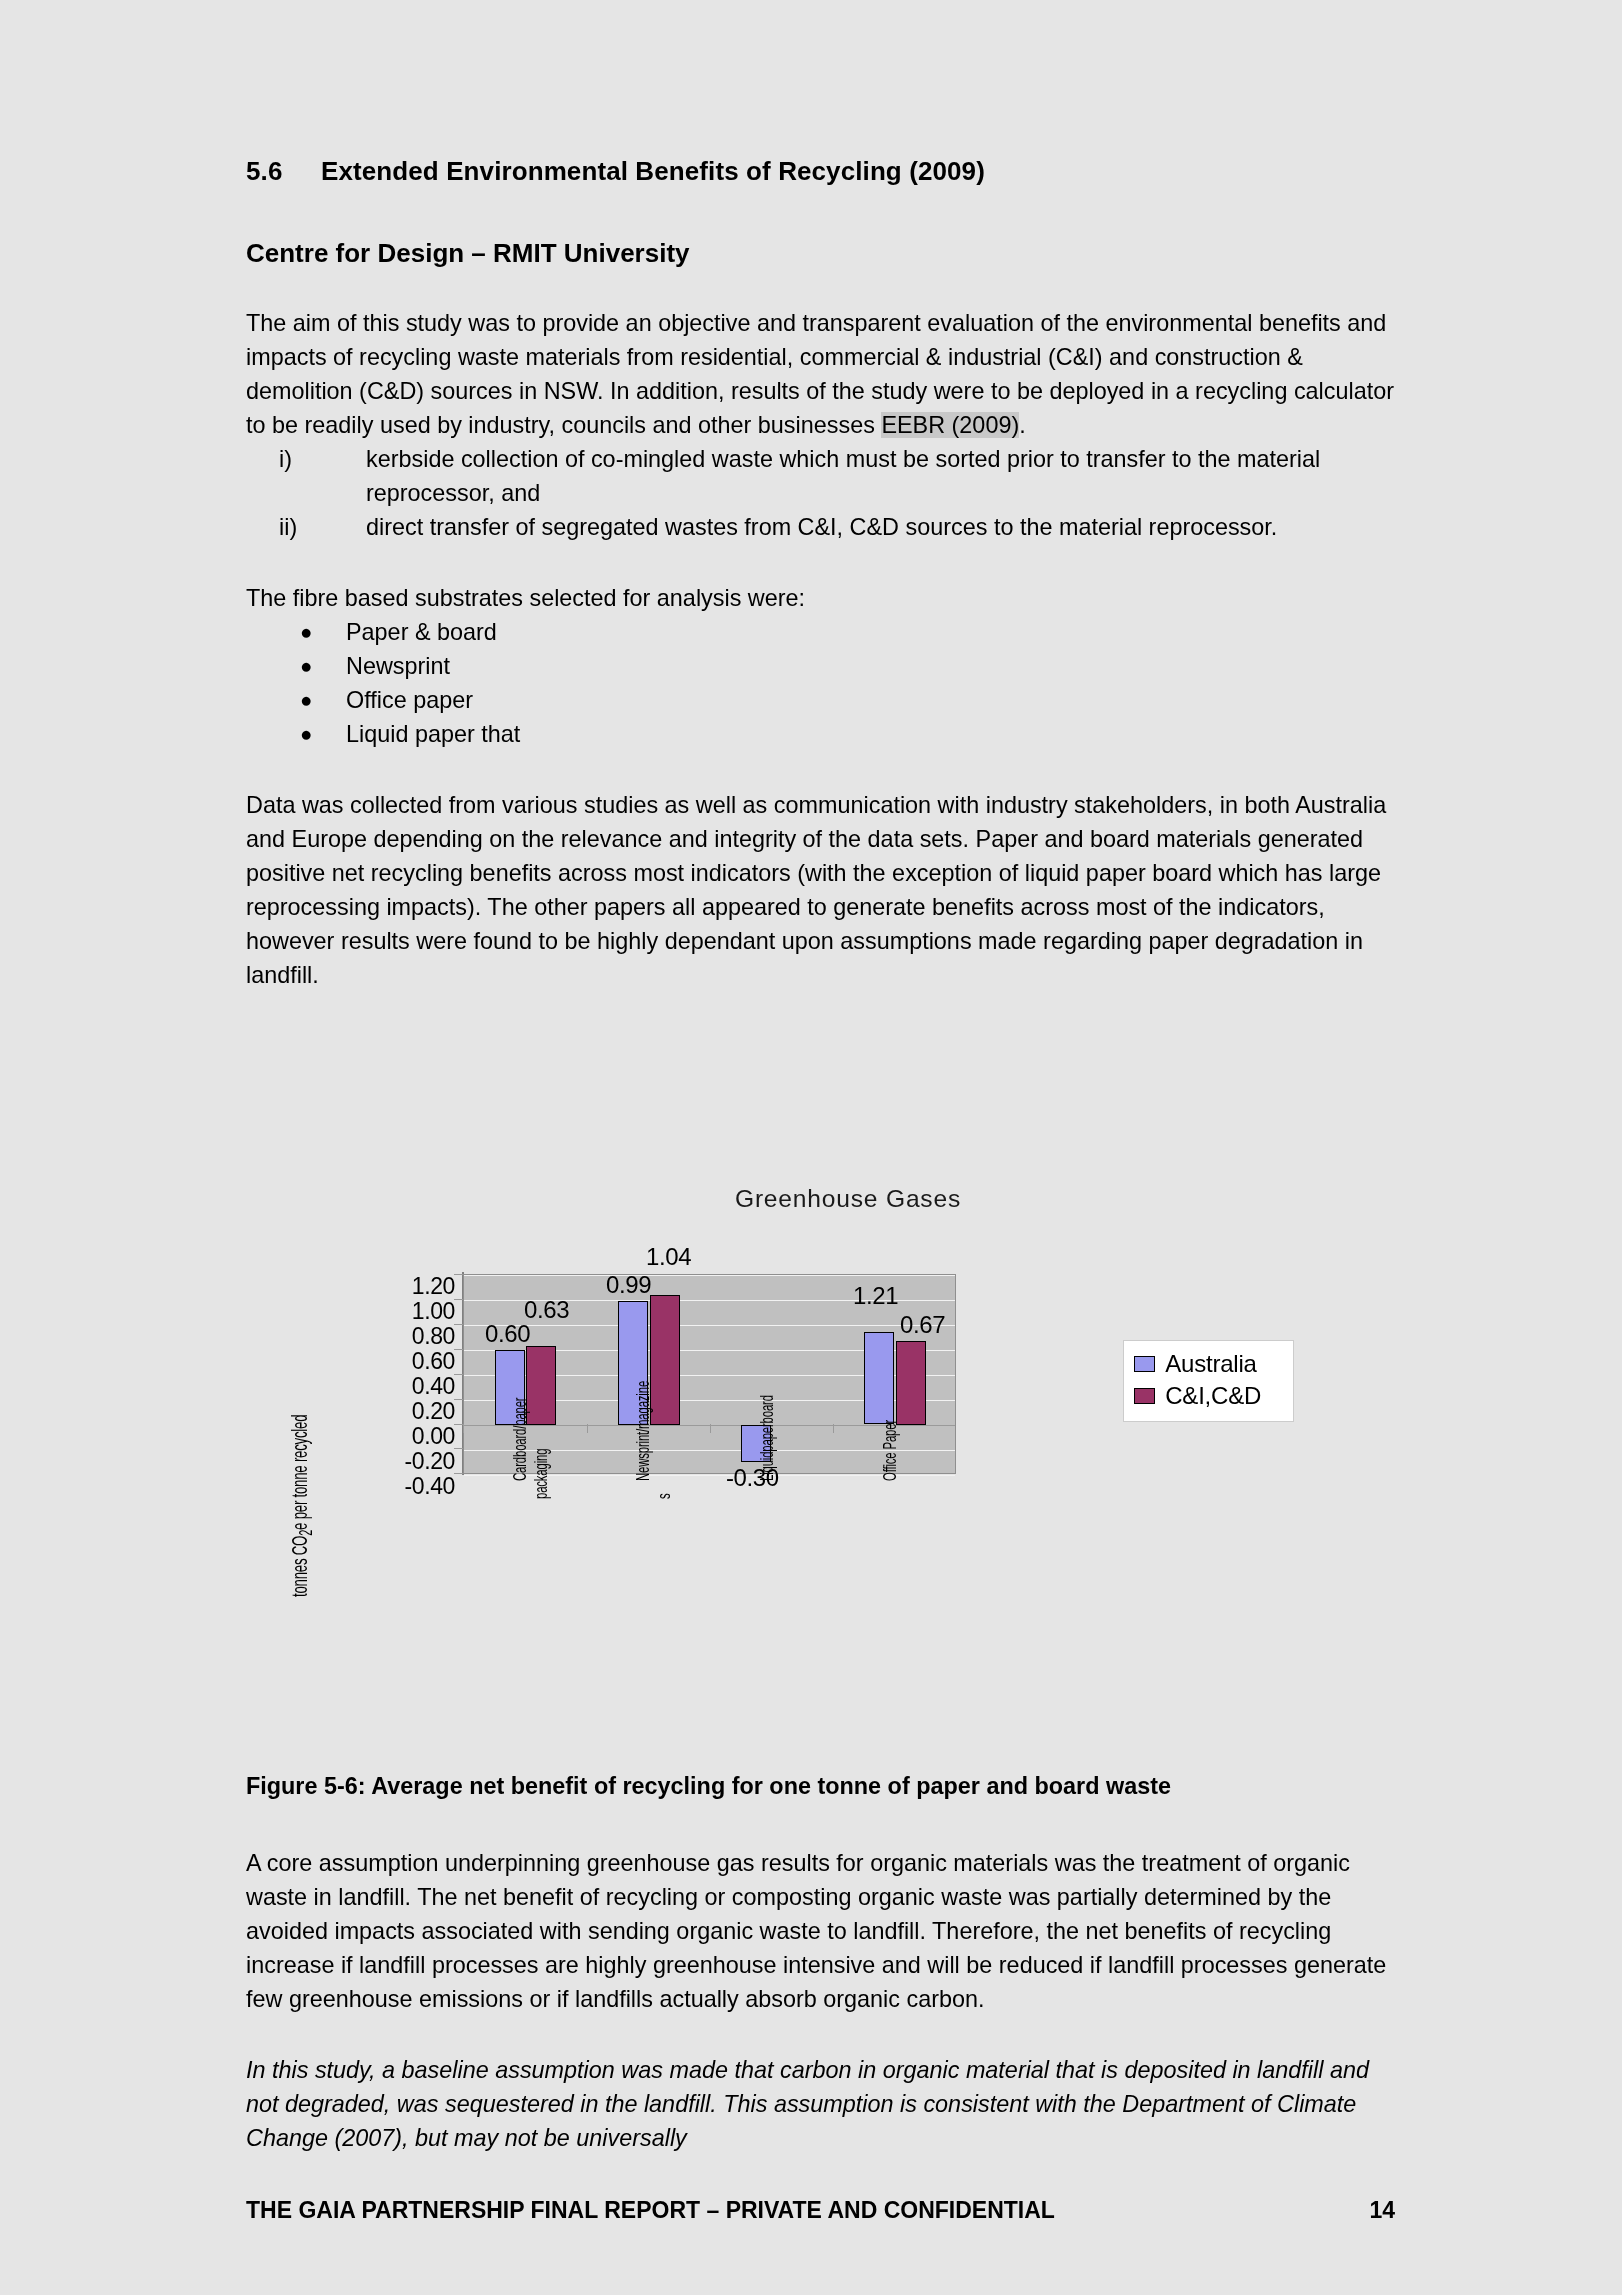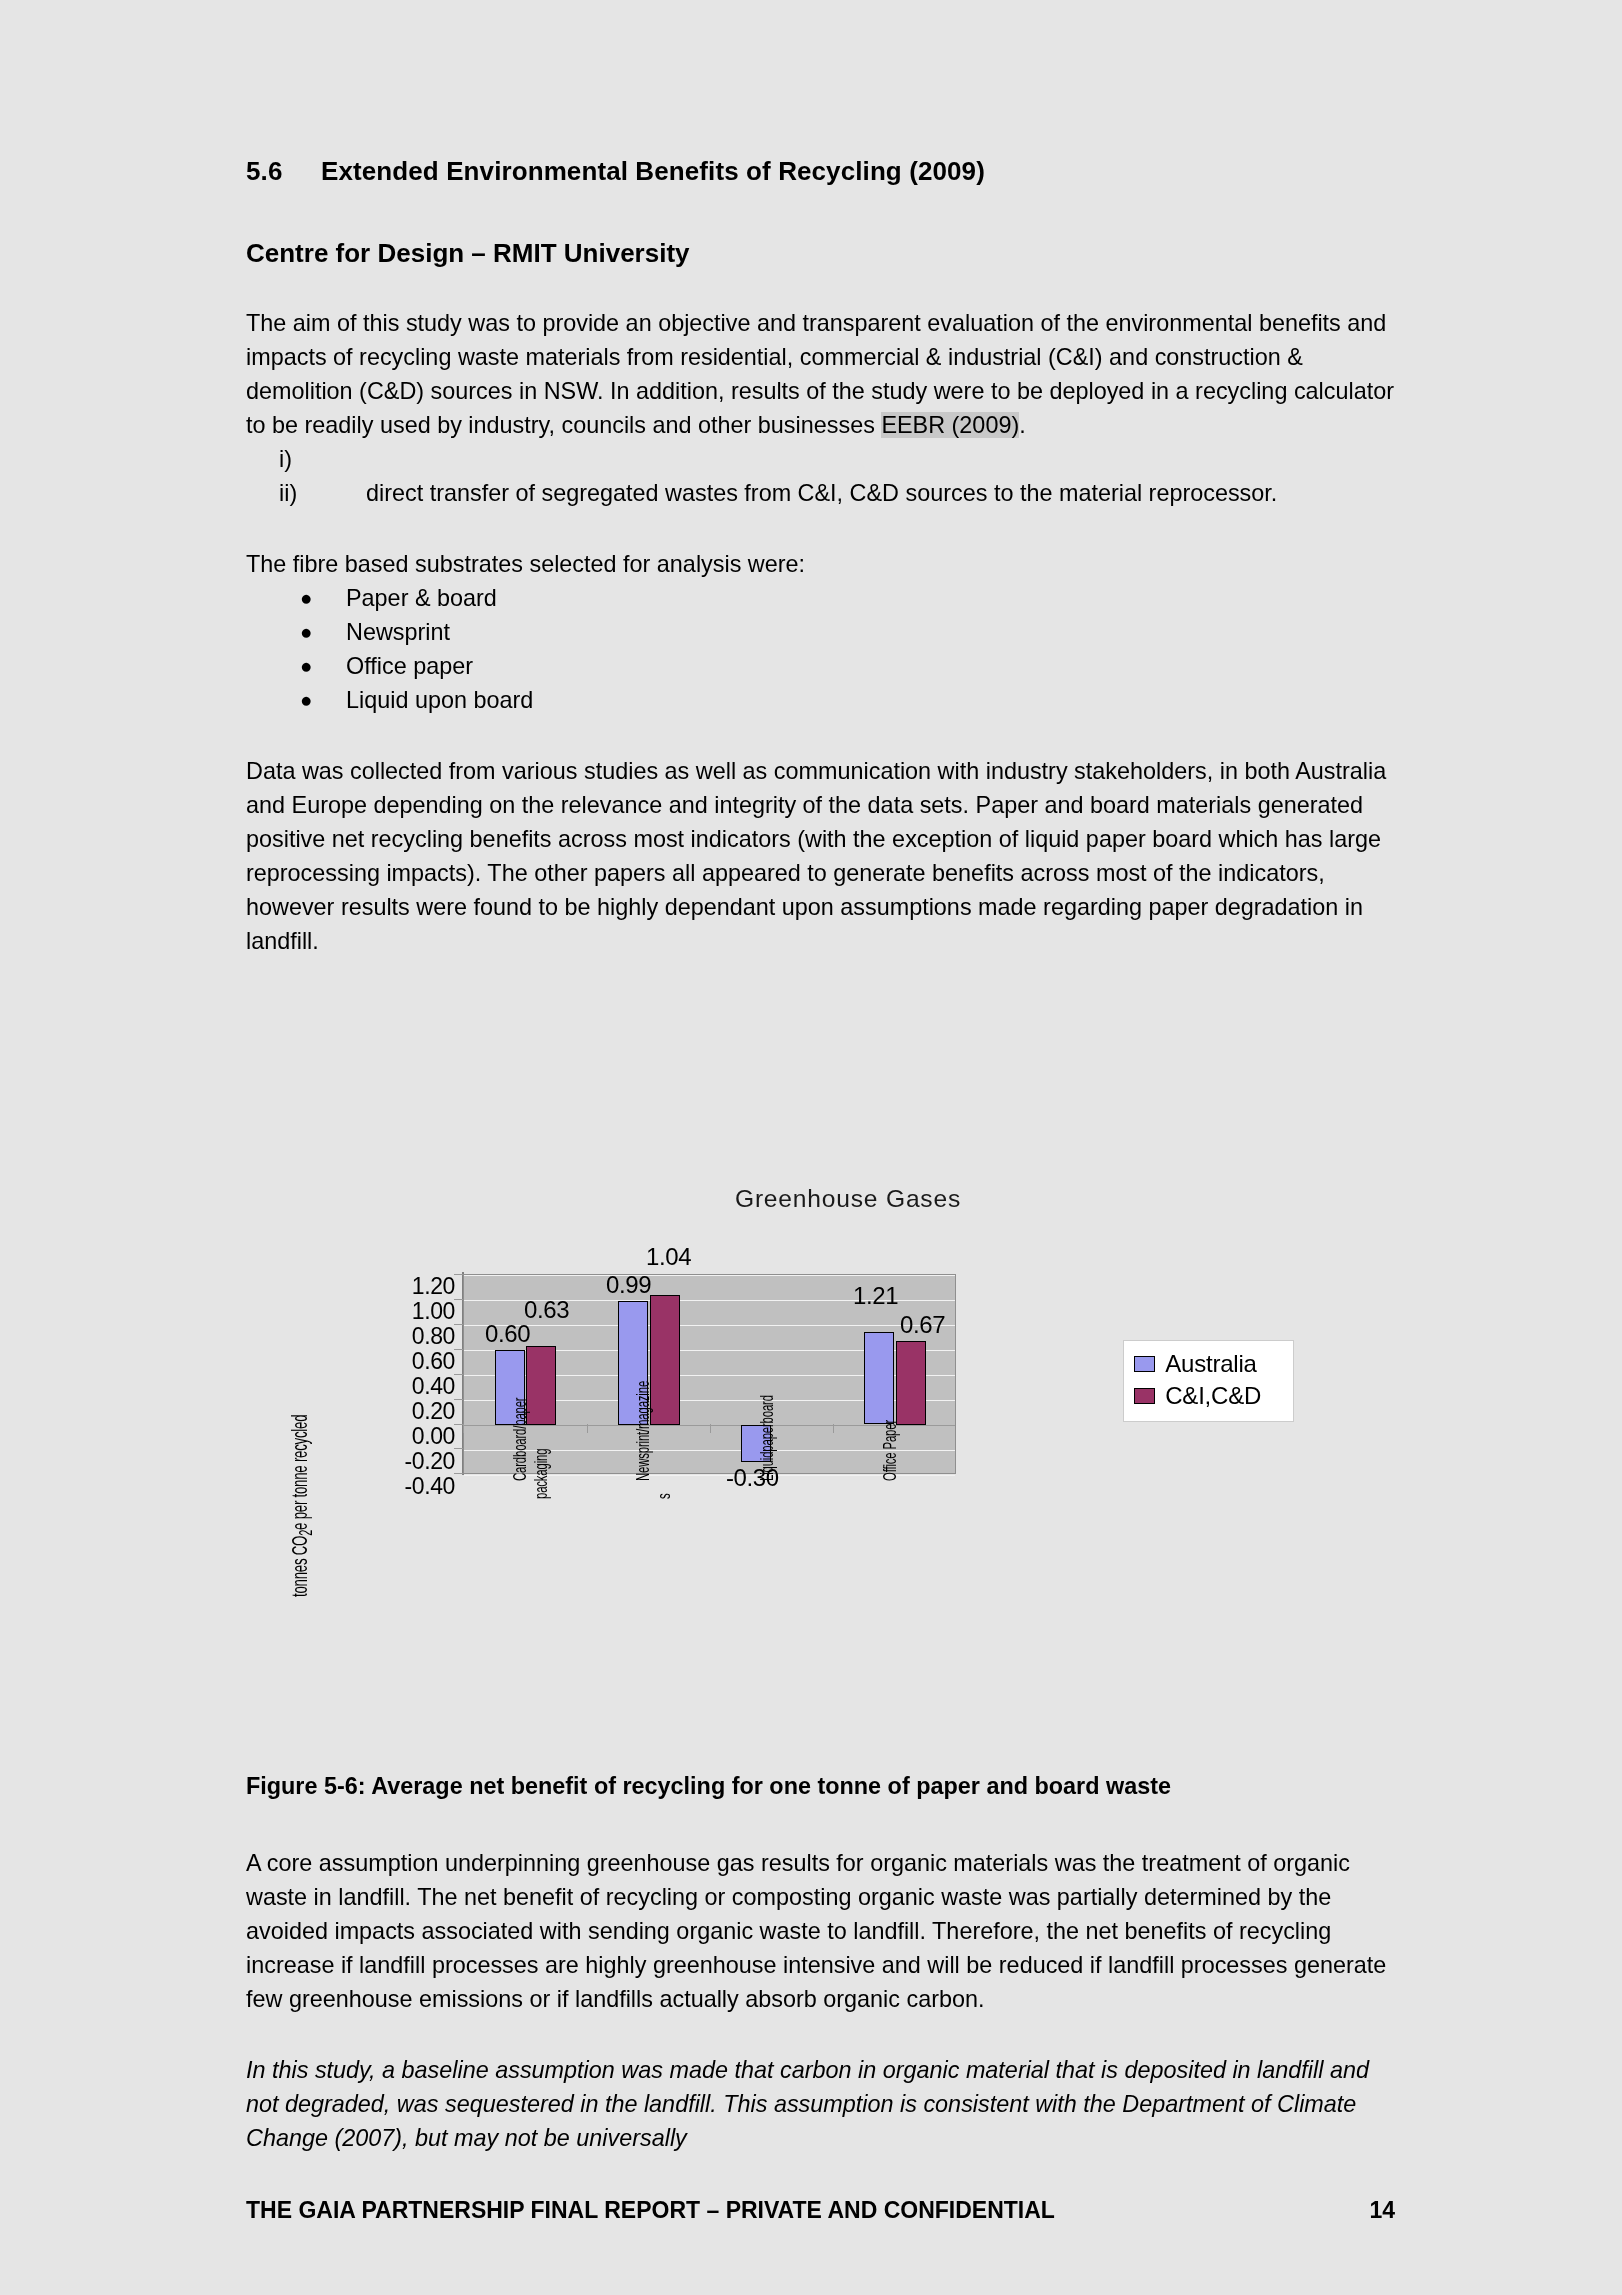--- a/index.html
+++ b/index.html
@@ -306,20 +306,21 @@
     </h1>
 
     <h2 class="sub-head">Centre for Design – RMIT University</h2>
 
     <p class="body"><span>The aim of this study was to provide an objective and transparent evaluation of the environmental benefits and impacts of recycling waste materials from residential, commercial &amp; industrial (C&amp;I) and construction &amp; demolition (C&amp;D) sources in NSW. In addition, results of the study were to be deployed in a recycling calculator to be readily used by industry, councils and other businesses </span><span class="hl">EEBR (2009)</span><span>.</span></p>
 
 
     <ol class="roman">
       <li>
         <span class="marker">i)</span>
+        <span class="txt">kerbside collection of co-mingled waste which must be sorted prior to transfer to the material reprocessor, and</span>
       </li>
       <li>
         <span class="marker">ii)</span>
         <span class="txt">direct transfer of segregated wastes from C&amp;I, C&amp;D sources to the material reprocessor.</span>
       </li>
     </ol>
 
     <p class="body">The fibre based substrates selected for analysis were:</p>
 
     <ul class="bullets">
@@ -330,21 +331,21 @@
       <li>
         <span class="dot">●</span>
         <span>Newsprint</span>
       </li>
       <li>
         <span class="dot">●</span>
         <span>Office paper</span>
       </li>
       <li>
         <span class="dot">●</span>
-        <span>Liquid upon board</span>
+        <span>Liquid paper that</span>
       </li>
     </ul>
 
     <p class="body">Data was collected from various studies as well as communication with industry stakeholders, in both Australia and Europe depending on the relevance and integrity of the data sets. Paper and board materials generated positive net recycling benefits across most indicators (with the exception of liquid paper board which has large reprocessing impacts). The other papers all appeared to generate benefits across most of the indicators, however results were found to be highly dependant upon assumptions made regarding paper degradation in landfill.</p>
 
   </div>
 
   <div class="figure-wrap">
 
     <div class="chart-title">Greenhouse Gases</div>

